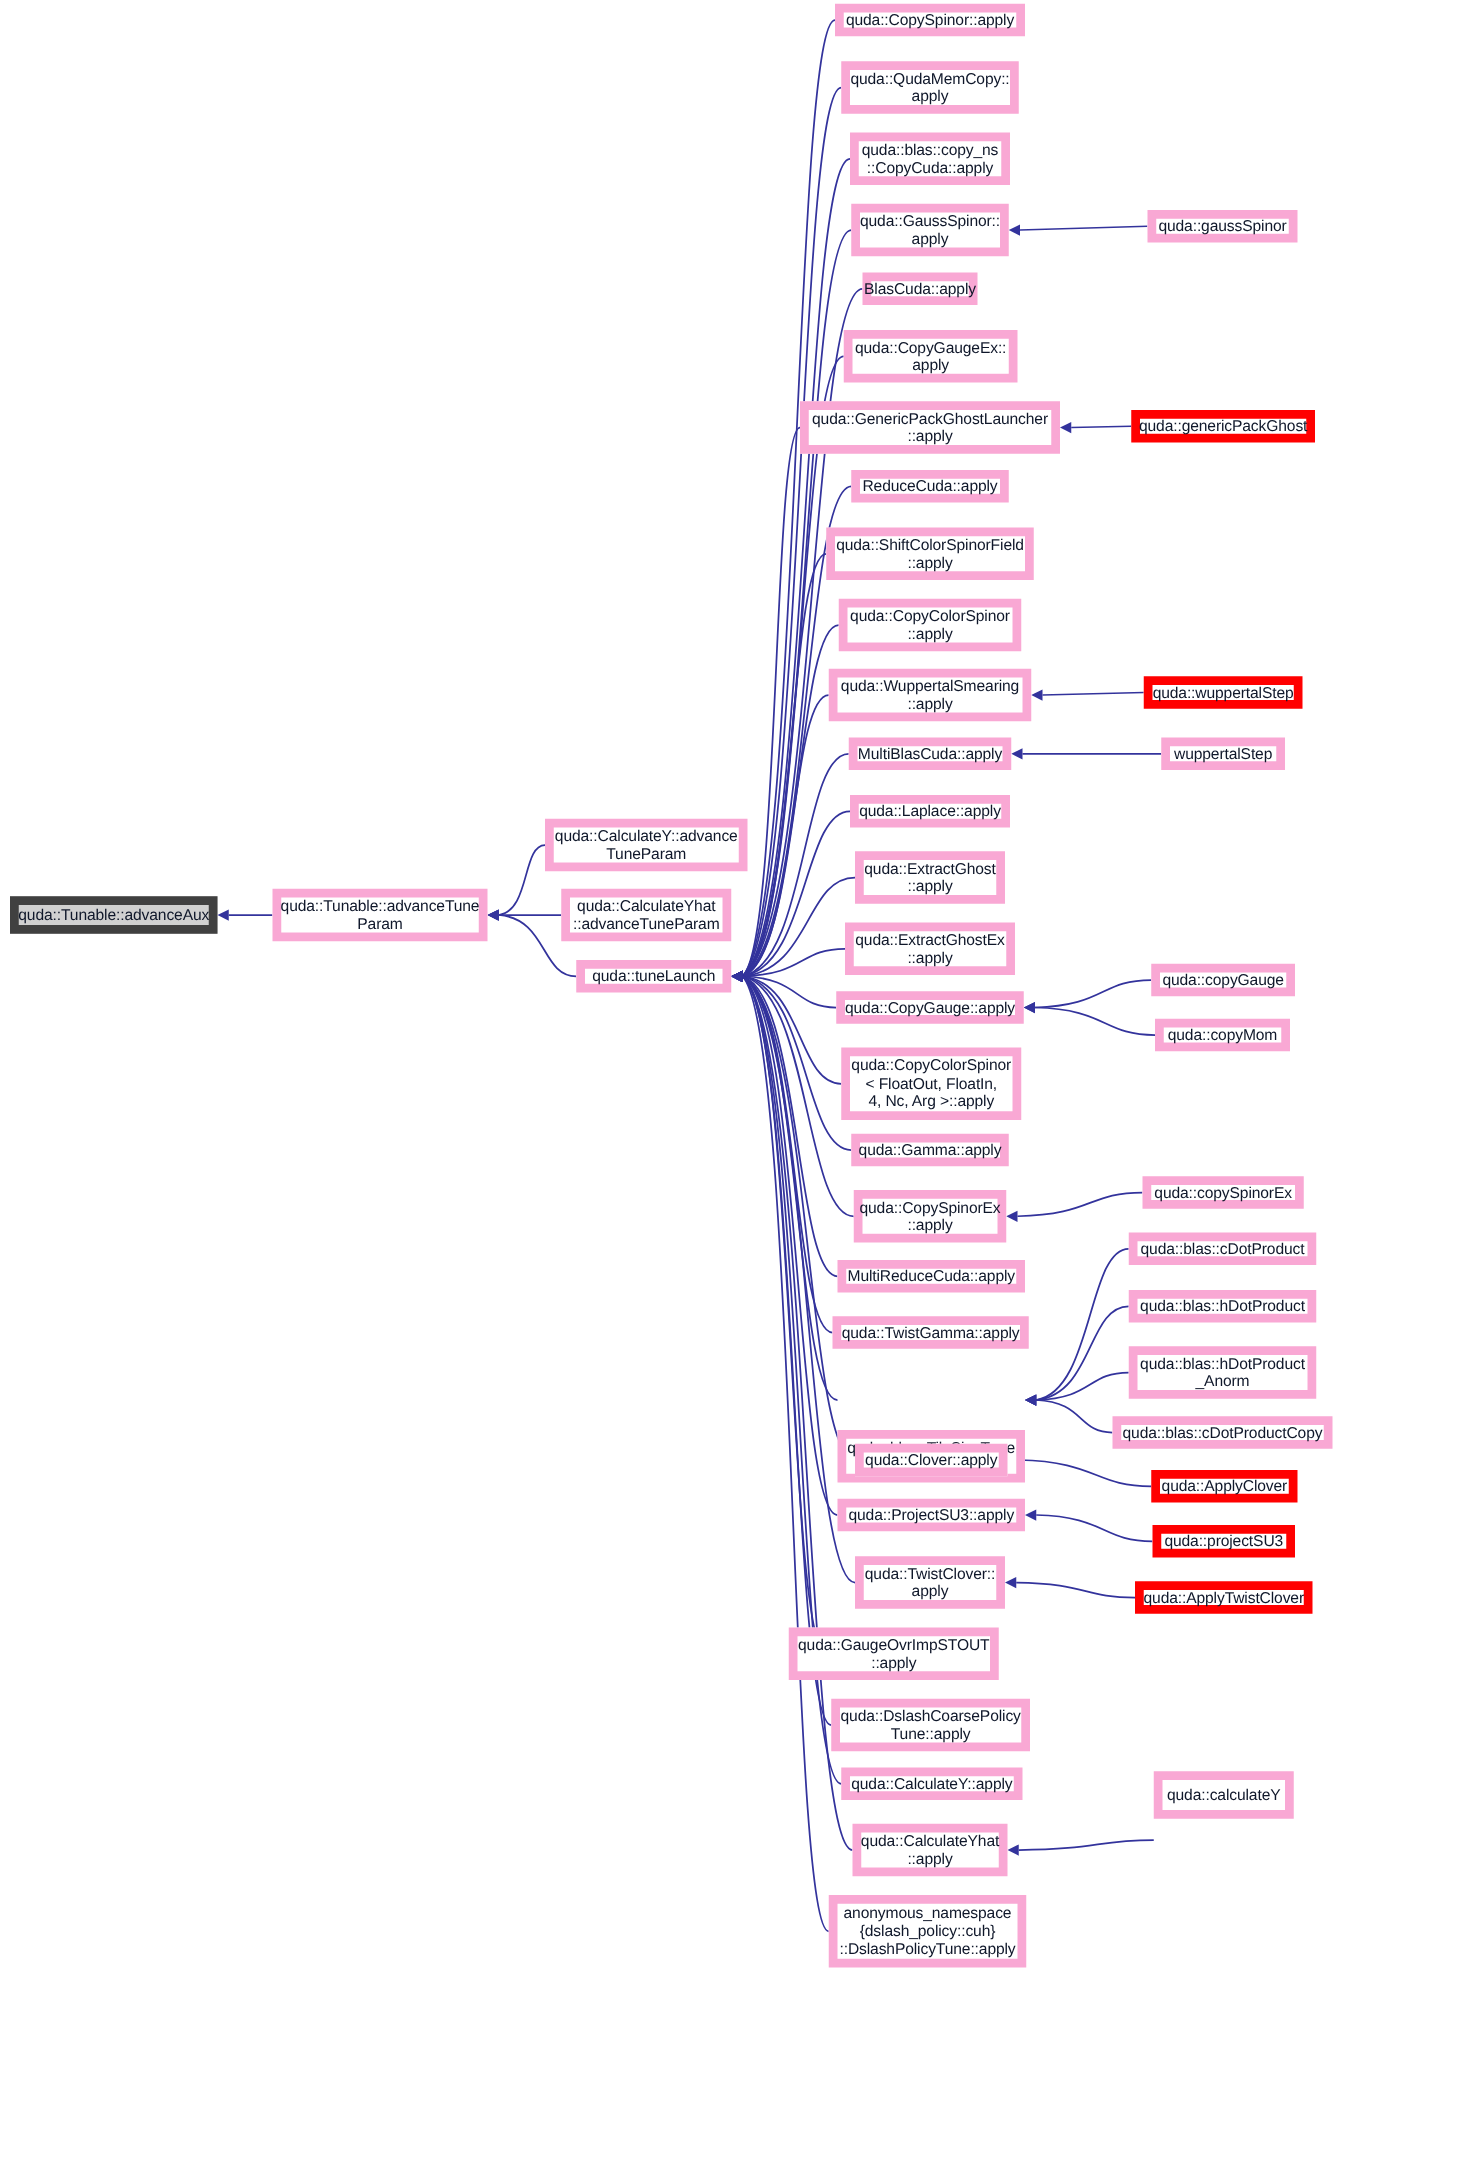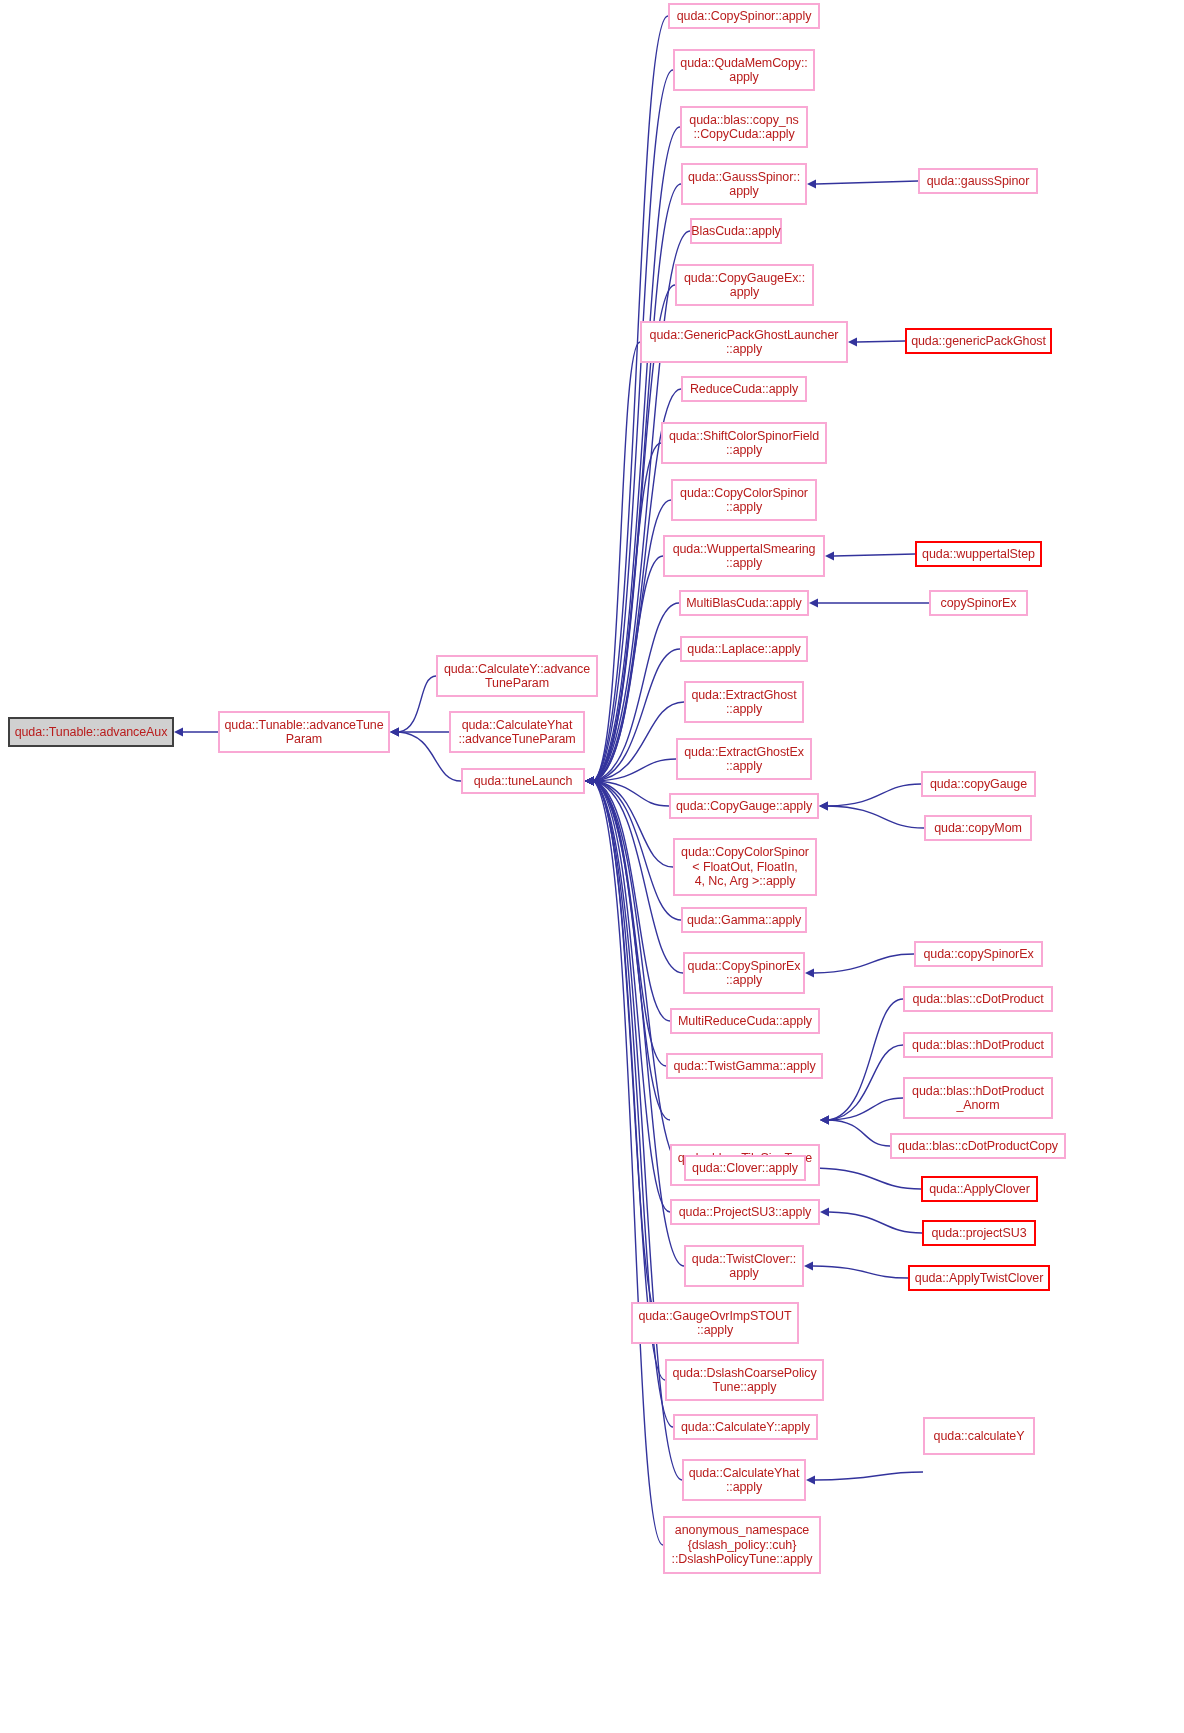--- a/index.html
+++ b/index.html
@@ -6,23 +6,23 @@
   body{font-family:"Liberation Sans", sans-serif;}
   #canvas{position:relative;width:1184px;height:1733px;background:#ffffff;overflow:hidden;}
   #edges{position:absolute;left:0;top:0;width:1184px;height:1733px;pointer-events:none;}
   .node{
     position:absolute;
     box-sizing:border-box;
     display:flex;
     align-items:center;
     justify-content:center;
     text-align:center;
-    border:2px solid #f9a8d4;
+    border:7px solid #f9a8d4;
     background:#ffffff;
-    color:#b91c1c;
+    color:#0f172a;
     font-size:12.5px;
     line-height:14.5px;
     letter-spacing:-0.1px;
     white-space:pre-line;
     padding:1px 3px;
     z-index:5;
   }
   .node.root{
     background:#d0d0d0;
     border-color:#404040;
@@ -190,21 +190,21 @@
 Tune::apply</div>
       <div class="node" style="left: 673px; top: 1414px; width: 145px; height: 26px;">quda::CalculateY::apply</div>
       <div class="node" style="left: 682px; top: 1459px; width: 124px; height: 42px;">quda::CalculateYhat
 ::apply</div>
       <div class="node" style="left: 663px; top: 1516px; width: 158px; height: 58px;">anonymous_namespace
 {dslash_policy::cuh}
 ::DslashPolicyTune::apply</div>
       <div class="node" style="left: 918px; top: 168px; width: 120px; height: 26px;">quda::gaussSpinor</div>
       <div class="node red" style="left: 905px; top: 328px; width: 147px; height: 26px;">quda::genericPackGhost</div>
       <div class="node red" style="left: 915px; top: 541px; width: 127px; height: 26px;">quda::wuppertalStep</div>
-      <div class="node" style="left: 929px; top: 590px; width: 99px; height: 26px;">copySpinorEx</div>
+      <div class="node" style="left: 929px; top: 590px; width: 99px; height: 26px;">wuppertalStep</div>
       <div class="node" style="left: 921px; top: 771px; width: 115px; height: 26px;">quda::copyGauge</div>
       <div class="node" style="left: 924px; top: 815px; width: 108px; height: 26px;">quda::copyMom</div>
       <div class="node" style="left: 914px; top: 941px; width: 129px; height: 26px;">quda::copySpinorEx</div>
       <div class="node" style="left: 903px; top: 986px; width: 150px; height: 26px;">quda::blas::cDotProduct</div>
       <div class="node" style="left: 903px; top: 1032px; width: 150px; height: 26px;">quda::blas::hDotProduct</div>
       <div class="node" style="left: 903px; top: 1077px; width: 150px; height: 42px;">quda::blas::hDotProduct
 _Anorm</div>
       <div class="node" style="left: 890px; top: 1133px; width: 176px; height: 26px;">quda::blas::cDotProductCopy</div>
       <div class="node red" style="left: 921px; top: 1176px; width: 117px; height: 26px;">quda::ApplyClover</div>
       <div class="node red" style="left: 922px; top: 1220px; width: 114px; height: 26px;">quda::projectSU3</div>

